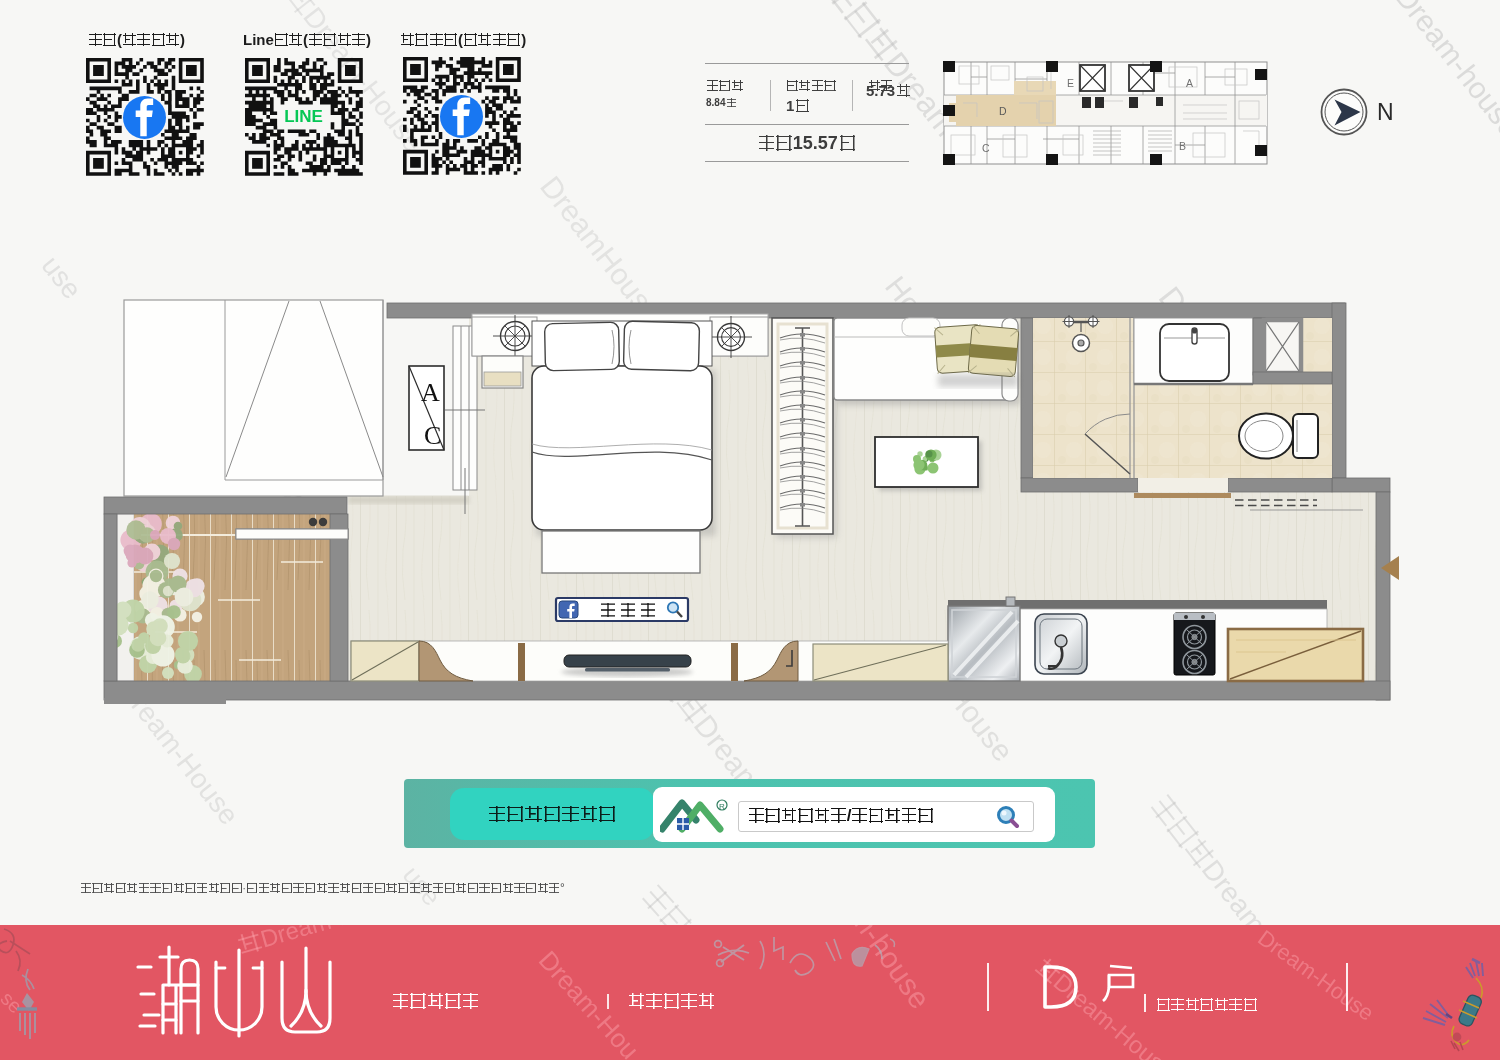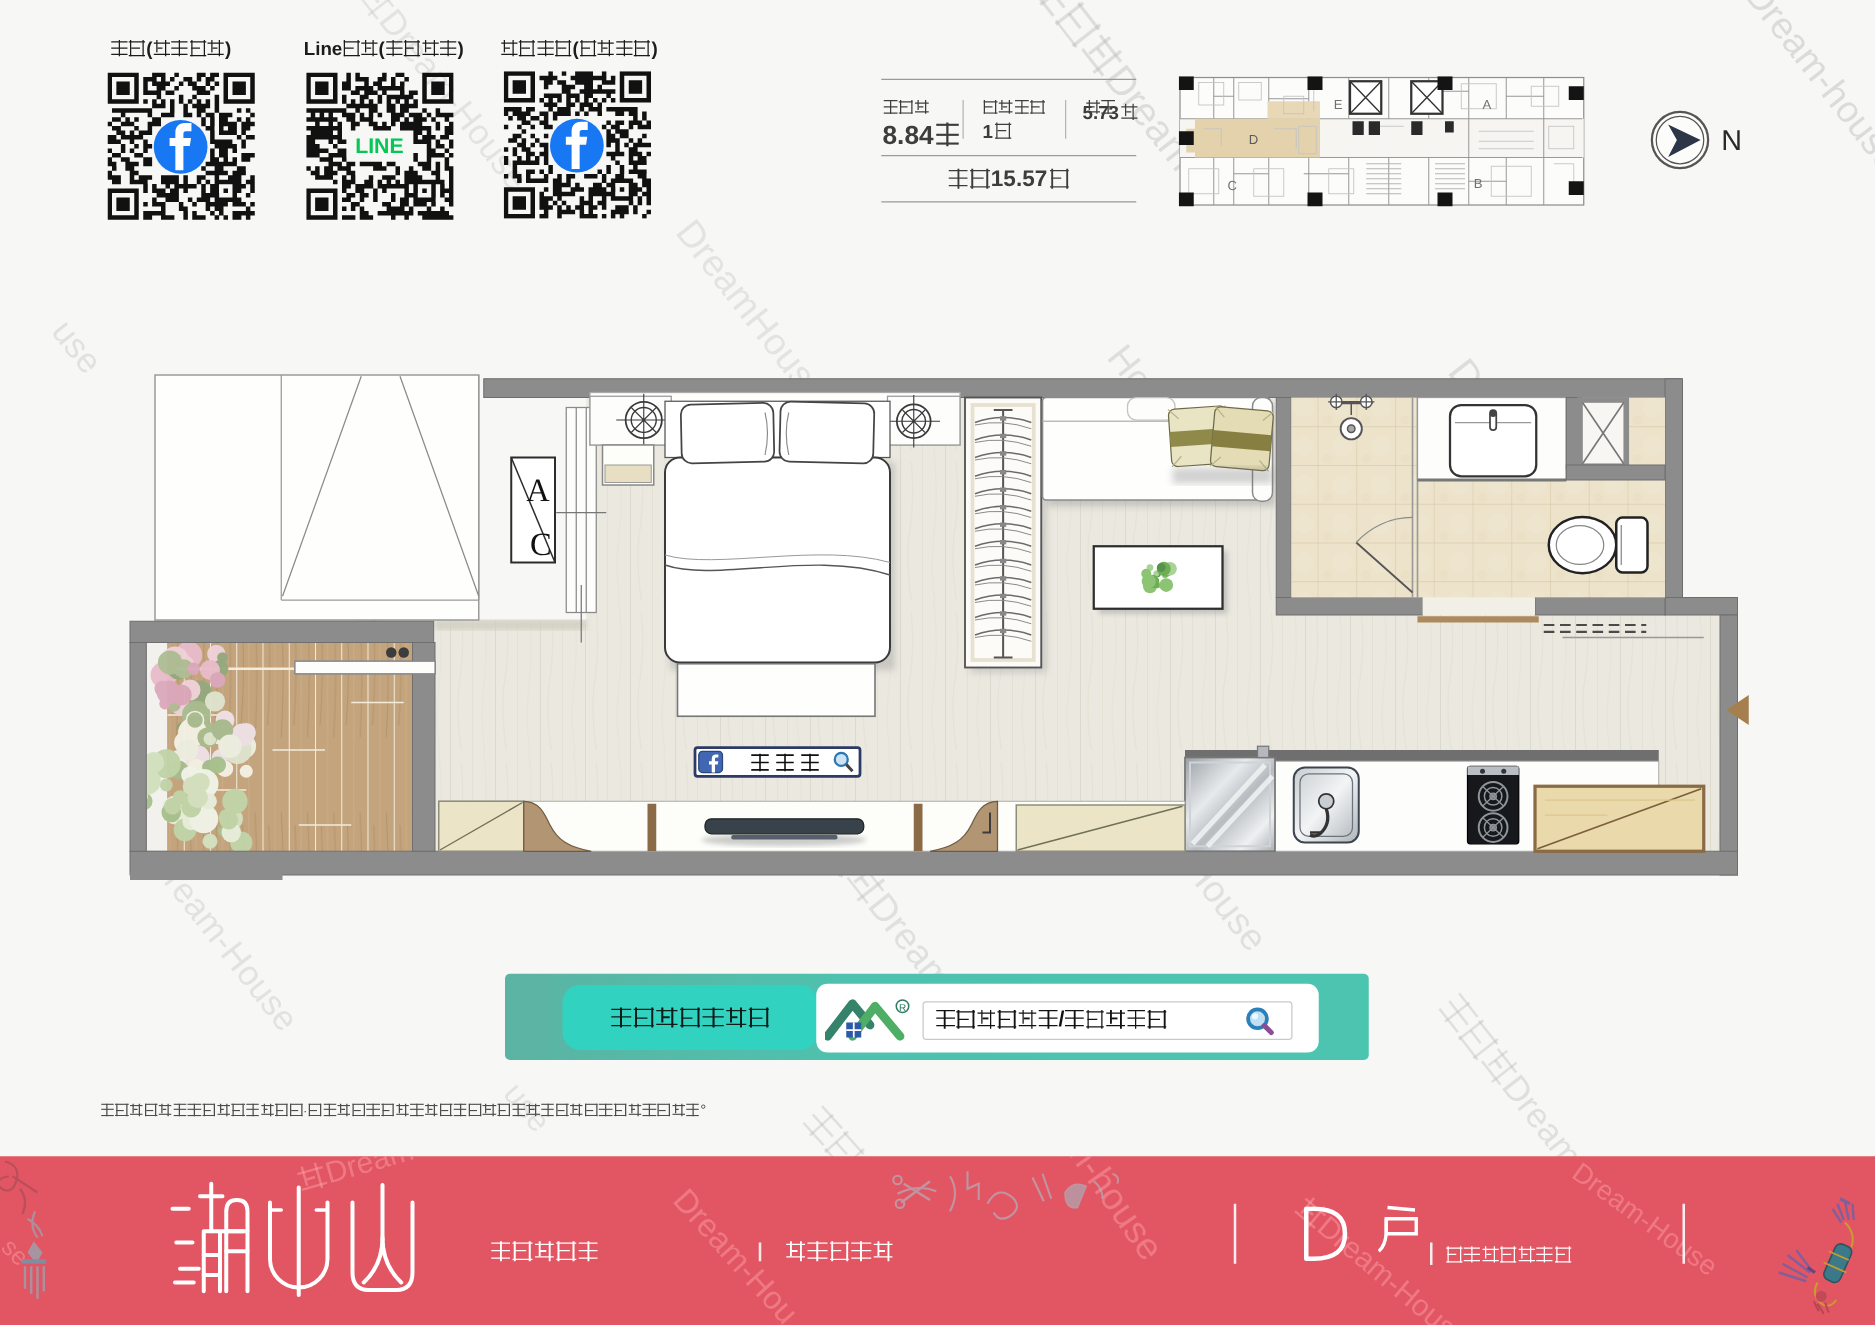--- a/index.html
+++ b/index.html
@@ -54,21 +54,21 @@
     <path d="M63 46h5v-7h-6c-5 0-8 3.4-8 8.3V52h-5v7h5v21h7V59h5.6l1-7H61v-3.6c0-1.6.6-2.4 2-2.4z" fill="#fff" transform="scale(.92) translate(5,5)"></path>
   </svg>
 
 <div class="ab" style="left:705px;top:63px;width:204px;border-top:1.5px solid #9a9a9a"></div>
 <div class="ab" style="left:705px;top:124px;width:204px;border-top:1.5px solid #9a9a9a"></div>
 <div class="ab" style="left:705px;top:161px;width:204px;border-top:1.5px solid #9a9a9a"></div>
 <div class="ab" style="left:770px;top:80px;height:31px;border-left:1px solid #b5b5b5"></div>
 <div class="ab" style="left:852px;top:80px;height:31px;border-left:1px solid #b5b5b5"></div>
 
 <div class="ab" style="left:706px;top:78px;font-size:13px;font-weight:bold;color:#3d3d3d"><i class="k ka"></i><i class="k kb"></i><i class="k kc"></i></div>
-<div class="ab" style="left:706px;top:97px;font-size:21px;font-weight:bold;color:#3d3d3d">8.84<i class="k ka" style="margin-left:2px"></i></div>
+<div class="ab" style="left:706px;top:97px;font-size:10px;font-weight:bold;color:#3d3d3d">8.84<i class="k ka" style="margin-left:2px"></i></div>
 
 <div class="ab" style="left:786px;top:78px;font-size:13px;font-weight:bold;color:#3d3d3d"><i class="k kb"></i><i class="k kc"></i><i class="k ka"></i><i class="k kb"></i></div>
 <div class="ab" style="left:786px;top:97px;font-size:15px;font-weight:bold;color:#3d3d3d">1<i class="k kb" style="margin-left:2px"></i></div>
 
 <div class="ab" style="left:868px;top:78px;font-size:13px;font-weight:bold;color:#3d3d3d"><i class="k kc"></i><i class="k ka"></i></div>
 <div class="ab" style="left:866px;top:82px;font-size:15px;font-weight:bold;color:#3d3d3d">5.73<i class="k kc" style="margin-left:2px"></i></div>
 
 <div class="ab" style="left:705px;top:133px;width:204px;text-align:center;font-size:18px;font-weight:bold;color:#3d3d3d"><i class="k ka"></i><i class="k kb"></i>15.57<i class="k kb" style="margin-left:2px"></i></div>
 
 <svg class="ab" style="left:943px;top:61px" width="325" height="105" viewBox="0 0 325 105">

